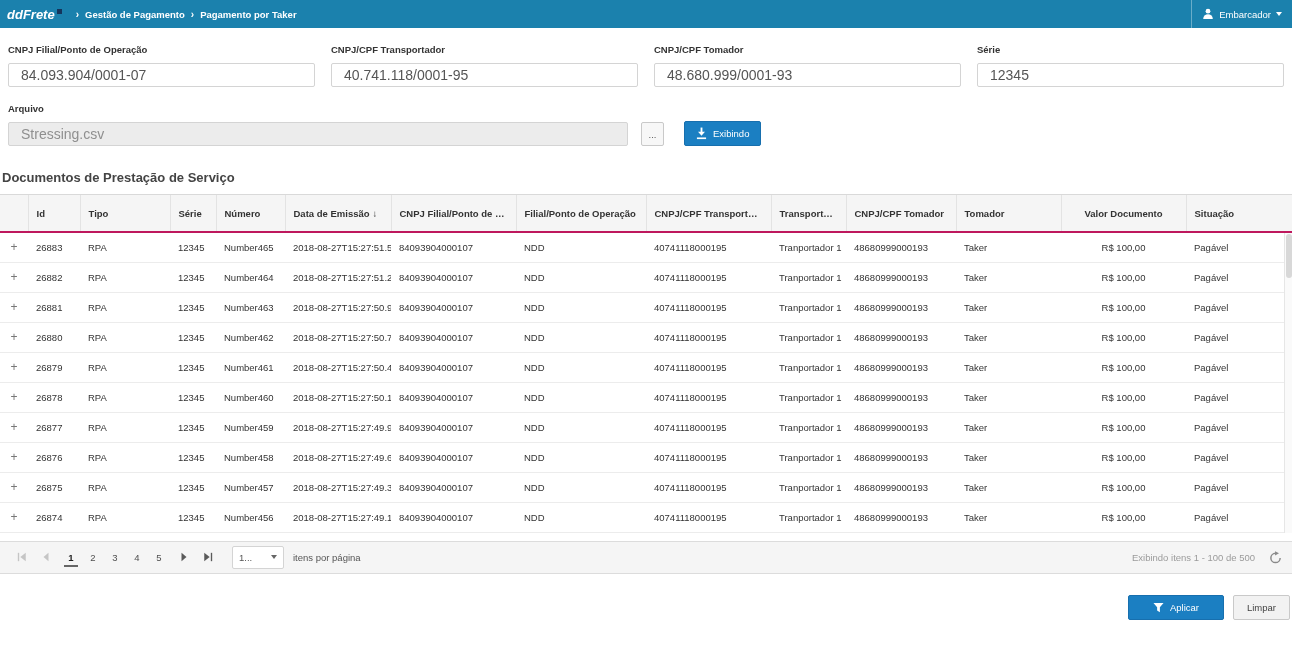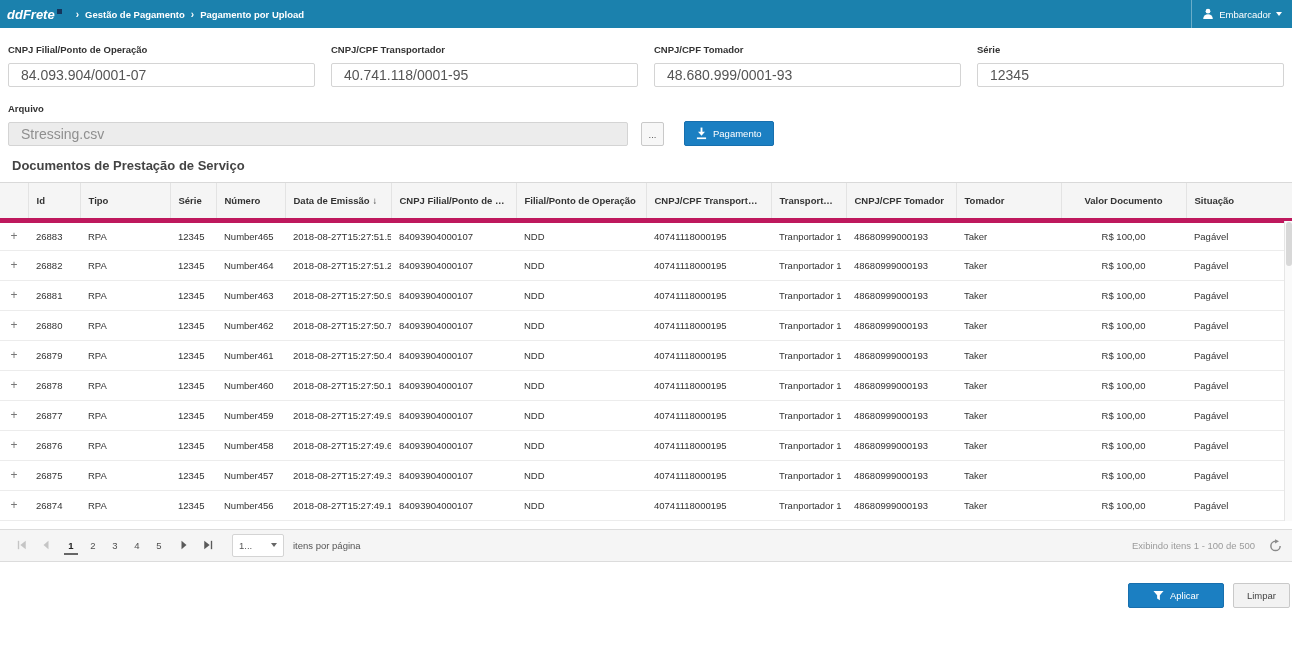--- a/index.html
+++ b/index.html
@@ -33,26 +33,26 @@
   .tb:disabled{background:#ececec;color:#8f8f8f}
   .file-row{display:flex;align-items:flex-end;gap:13px;margin-top:16px}
   .file-group{flex:none;width:620px}
   .btn-ellipsis{width:23px;height:24px;border:1px solid #c9c9c9;background:#f7f7f7;
                 border-radius:2px;color:#555;font-size:9.5px;cursor:pointer}
   .btn-primary{height:25px;background:#1b7fc2;border:1px solid #176fae;border-radius:2px;
                color:#fff;display:inline-flex;align-items:center;gap:6px;padding:0 11px;
                font-family:inherit;font-size:9.5px;cursor:pointer;margin-left:7px}
 
   
-  .section-title{margin-top:12px;padding-left:12px;font-size:13px;font-weight:bold;color:#444}
+  .section-title{margin-top:24px;padding-left:2px;font-size:13px;font-weight:bold;color:#444}
 
   
   .grid{margin-top:9px;position:relative;border-top:1px solid #d9d9d9}
   table{border-collapse:collapse;table-layout:fixed;width:1292px}
-  th{background:#f5f5f5;border-bottom:5px solid #be185d;border-right:1px solid #e3e3e3;
+  th{background:#f5f5f5;border-bottom:2px solid #be185d;border-right:1px solid #e3e3e3;
      font-weight:bold;font-size:9.5px;text-align:left;padding:0 8px;height:37px;
      white-space:nowrap;overflow:hidden;text-overflow:ellipsis;color:#333;cursor:pointer}
   th:last-child{border-right:none}
   th.num{text-align:center}
   td{border-bottom:1px solid #ececec;padding:0 8px;height:30px;
      white-space:nowrap;overflow:hidden;color:#333;font-size:9.5px}
   td.col-expand{text-align:center;color:#777;font-size:12px;cursor:pointer;padding:0}
   td.num{text-align:center}
   .sort-arrow{font-weight:bold;color:#333;margin-left:3px}
 
@@ -88,21 +88,21 @@
 <body>
 
 <header class="topbar">
   <div class="logo">
     <span>ddFrete</span>
     <span class="logo-sq"></span>
   </div>
   <span class="crumb-sep">›</span>
   <a class="crumb">Gestão de Pagamento</a>
   <span class="crumb-sep">›</span>
-  <a class="crumb">Pagamento por Upload</a>
+  <a class="crumb">Pagamento por Taker</a>
   <div class="user-menu">
     <svg width="12" height="12" viewBox="0 0 12 12">
       <circle cx="6" cy="3.2" r="2.4" fill="#fff"></circle>
       <path d="M1.2 11 a4.8 4.8 0 0 1 9.6 0 Z" fill="#fff"></path>
     </svg>
     <span>Embarcador</span>
     <span class="caret-white"></span>
   </div>
 </header>
 
@@ -131,21 +131,21 @@
       <label>Arquivo</label>
       <input class="tb" type="text" disabled="" value="Stressing.csv" style="">
     </div>
     <button class="btn-ellipsis">...</button>
     <button class="btn-primary">
       <svg width="11" height="13" viewBox="0 0 12 13">
         <rect x="5" y="0" width="2" height="5.5" fill="#fff"></rect>
         <path d="M2.2 4.6 h7.6 L6 9 Z" fill="#fff"></path>
         <rect x="1" y="10.8" width="10" height="1.8" fill="#fff"></rect>
       </svg>
-      <span>Pagamento</span>
+      <span>Exibindo</span>
     </button>
   </div>
 </div>
 
 <h2 class="section-title">Documentos de Prestação de Serviço</h2>
 
 <div class="grid">
   <table>
     <colgroup>
       <col style="width:28px">

